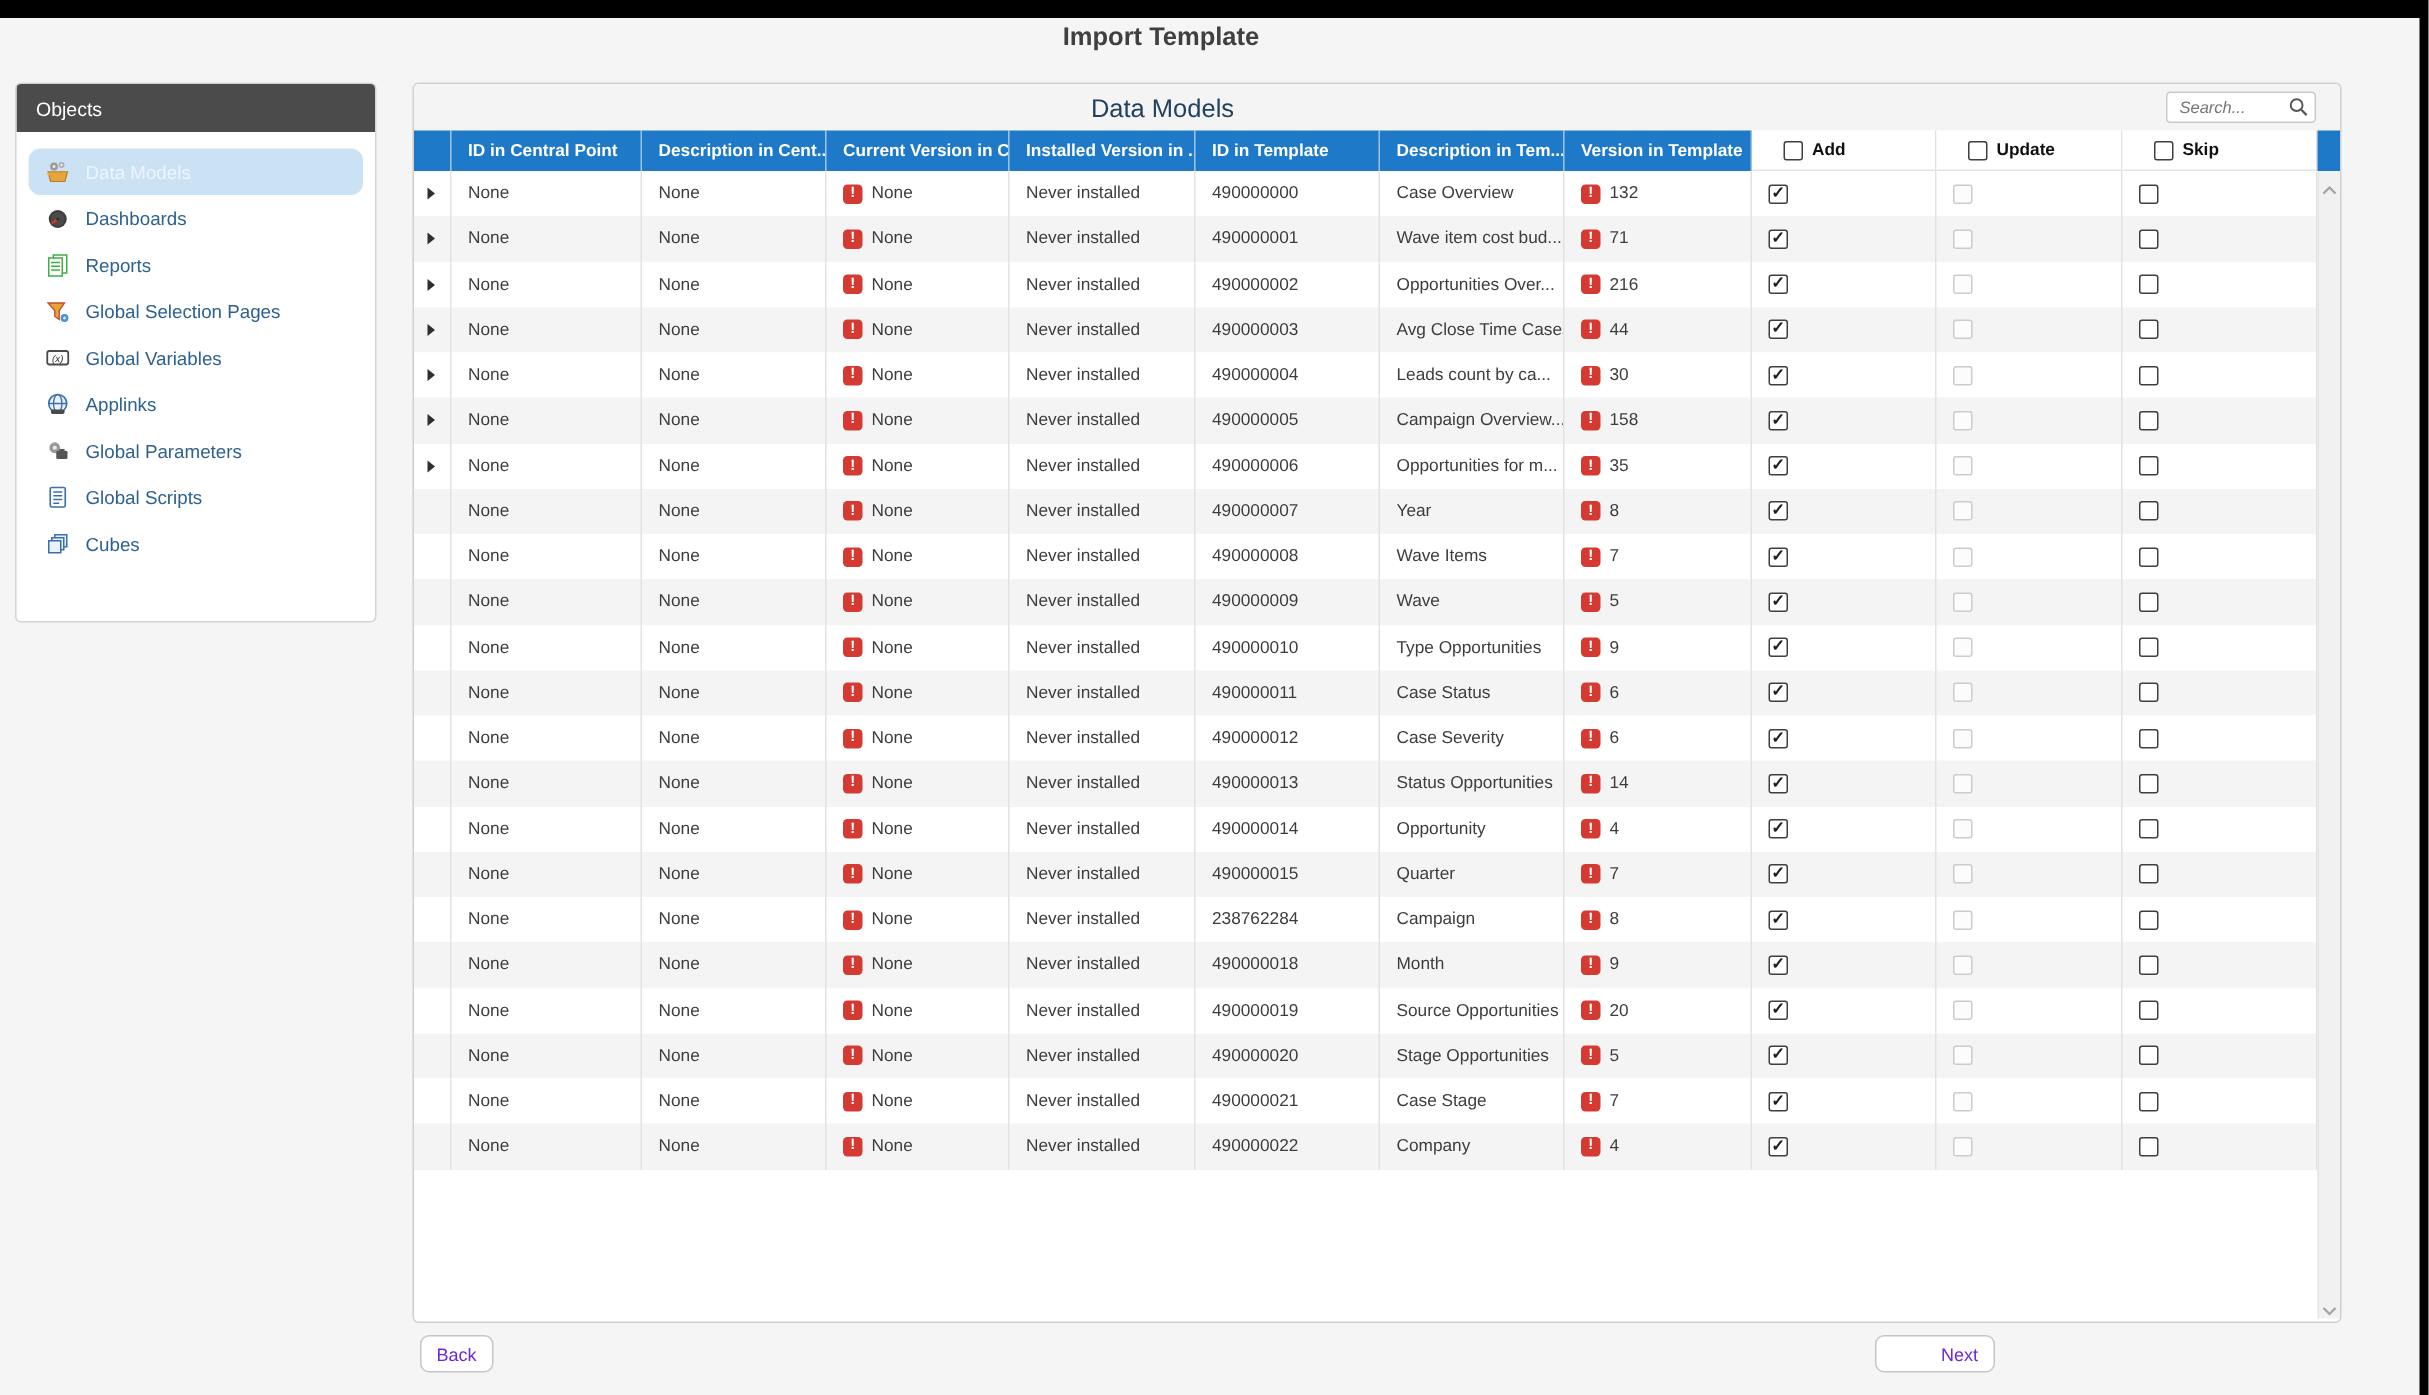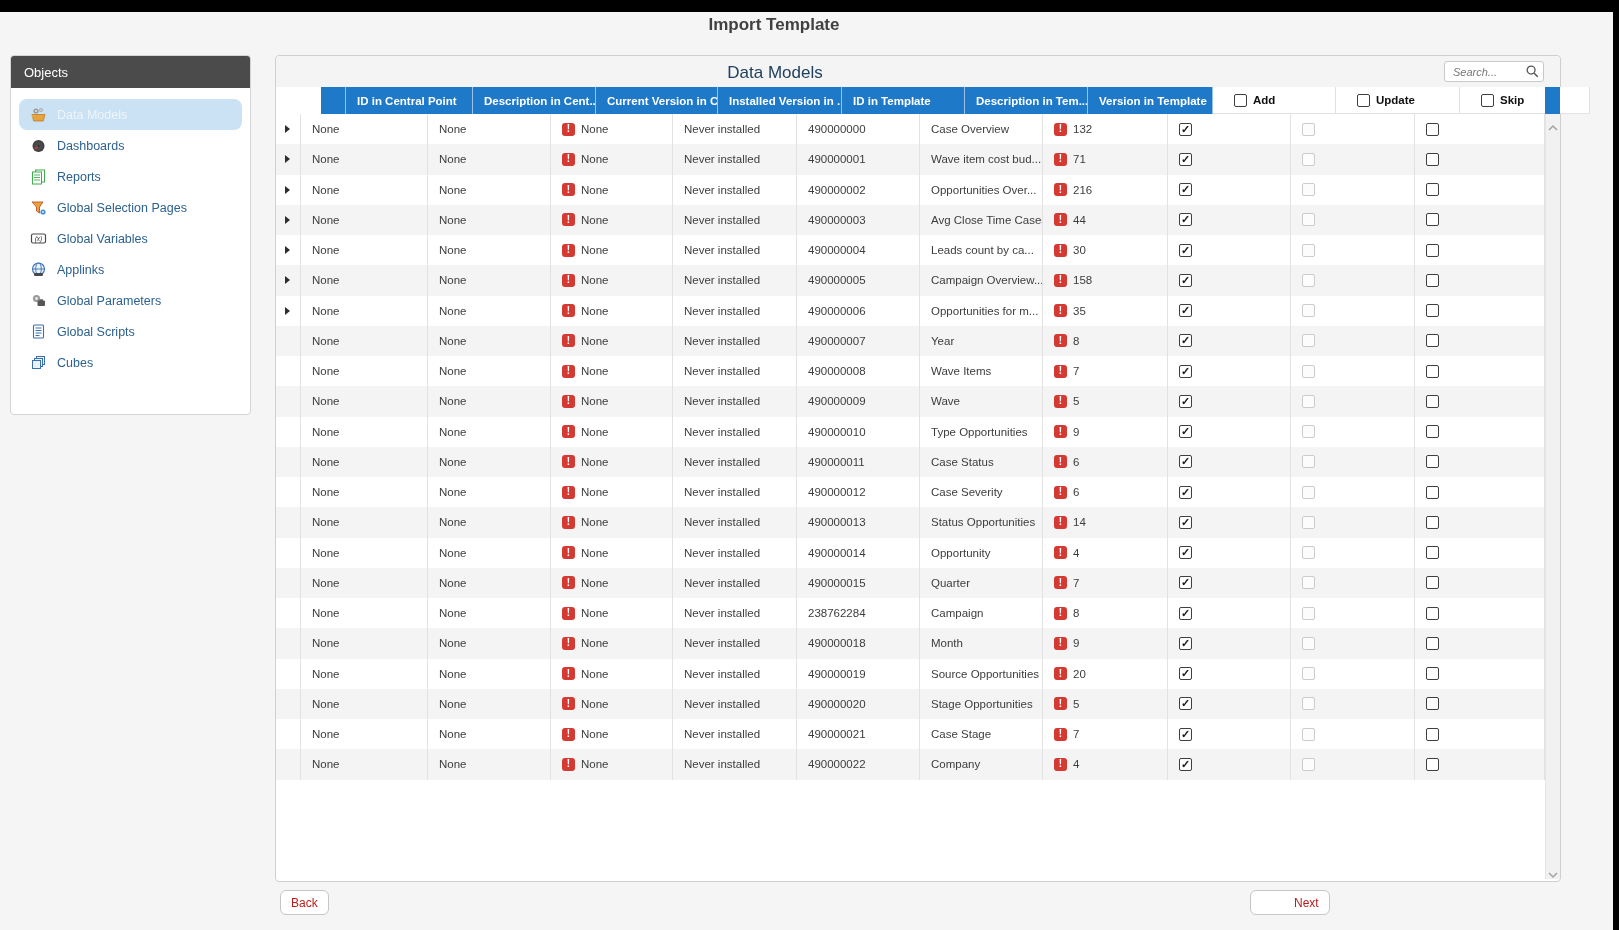--- a/index.html
+++ b/index.html
@@ -57,21 +57,21 @@
     border:none; outline:none; background:transparent; flex:1; min-width:0;
     font-size:11px; font-style:italic; color:#555; padding:0 2px 0 8px;
     font-family:"Liberation Sans", sans-serif;
   }
   .search-box input::placeholder { color:#777; font-style:italic; }
   .search-box .mag { width:15px; height:15px; margin-right:3px; flex:0 0 15px; }
   .grid-row {
     display:grid;
     grid-template-columns:25px 127px 123px 122px 124px 123px 123px 125px 123px 124px 130px;
   }
-  .thead { position:absolute; top:31px; left:0; height:27px;margin-left:45px; }
+  .thead { position:absolute; top:31px; left:0; height:27px; }
   .th {
     background:#1e79c8; color:#fff; font-size:11.5px; font-weight:600;
     display:flex; align-items:center; padding-left:11px; height:27px;
     border-right:1px solid rgba(255,255,255,.55); white-space:nowrap; overflow:hidden;
   }
   .th.check {
     background:#fff; color:#101010; font-weight:bold; gap:6px; padding-left:21px;
     border-right:1px solid #e0e0e0; border-bottom:1px solid #e3e3e3;
   }
   .scroll-corner { position:absolute; top:31px; left:1269px; width:15px; height:27px; background:#1e79c8; }
@@ -102,21 +102,21 @@
   .scrollbar {
     position:absolute; top:58px; left:1269px; width:15px; height:765px;
     background:#f1f1f1; border-left:1px solid #e5e5e5;
   }
   .scroll-arrow { position:absolute; left:1px; width:12px; height:10px; }
   .scroll-arrow.up { top:4px; }
   .scroll-arrow.down { bottom:4px; }
   
   .btn {
     position:absolute; top:878px; height:25px; background:#fff; border:1px solid #c6c6c6;
-    border-radius:6px; font-size:12px; color:#b91c1c; display:flex; align-items:center;
+    border-radius:6px; font-size:12px; color:#6d28d9; display:flex; align-items:center;
     justify-content:center; cursor:pointer; padding:0 10px;
   }
   .btn.back { left:280px; min-width:43px; }
   .btn.next { left:1250px; min-width:39px;padding-left:43px; }
 </style>
 </head>
 <body>
 
 <div class="page">
   <div class="app-title">Import Template</div>

